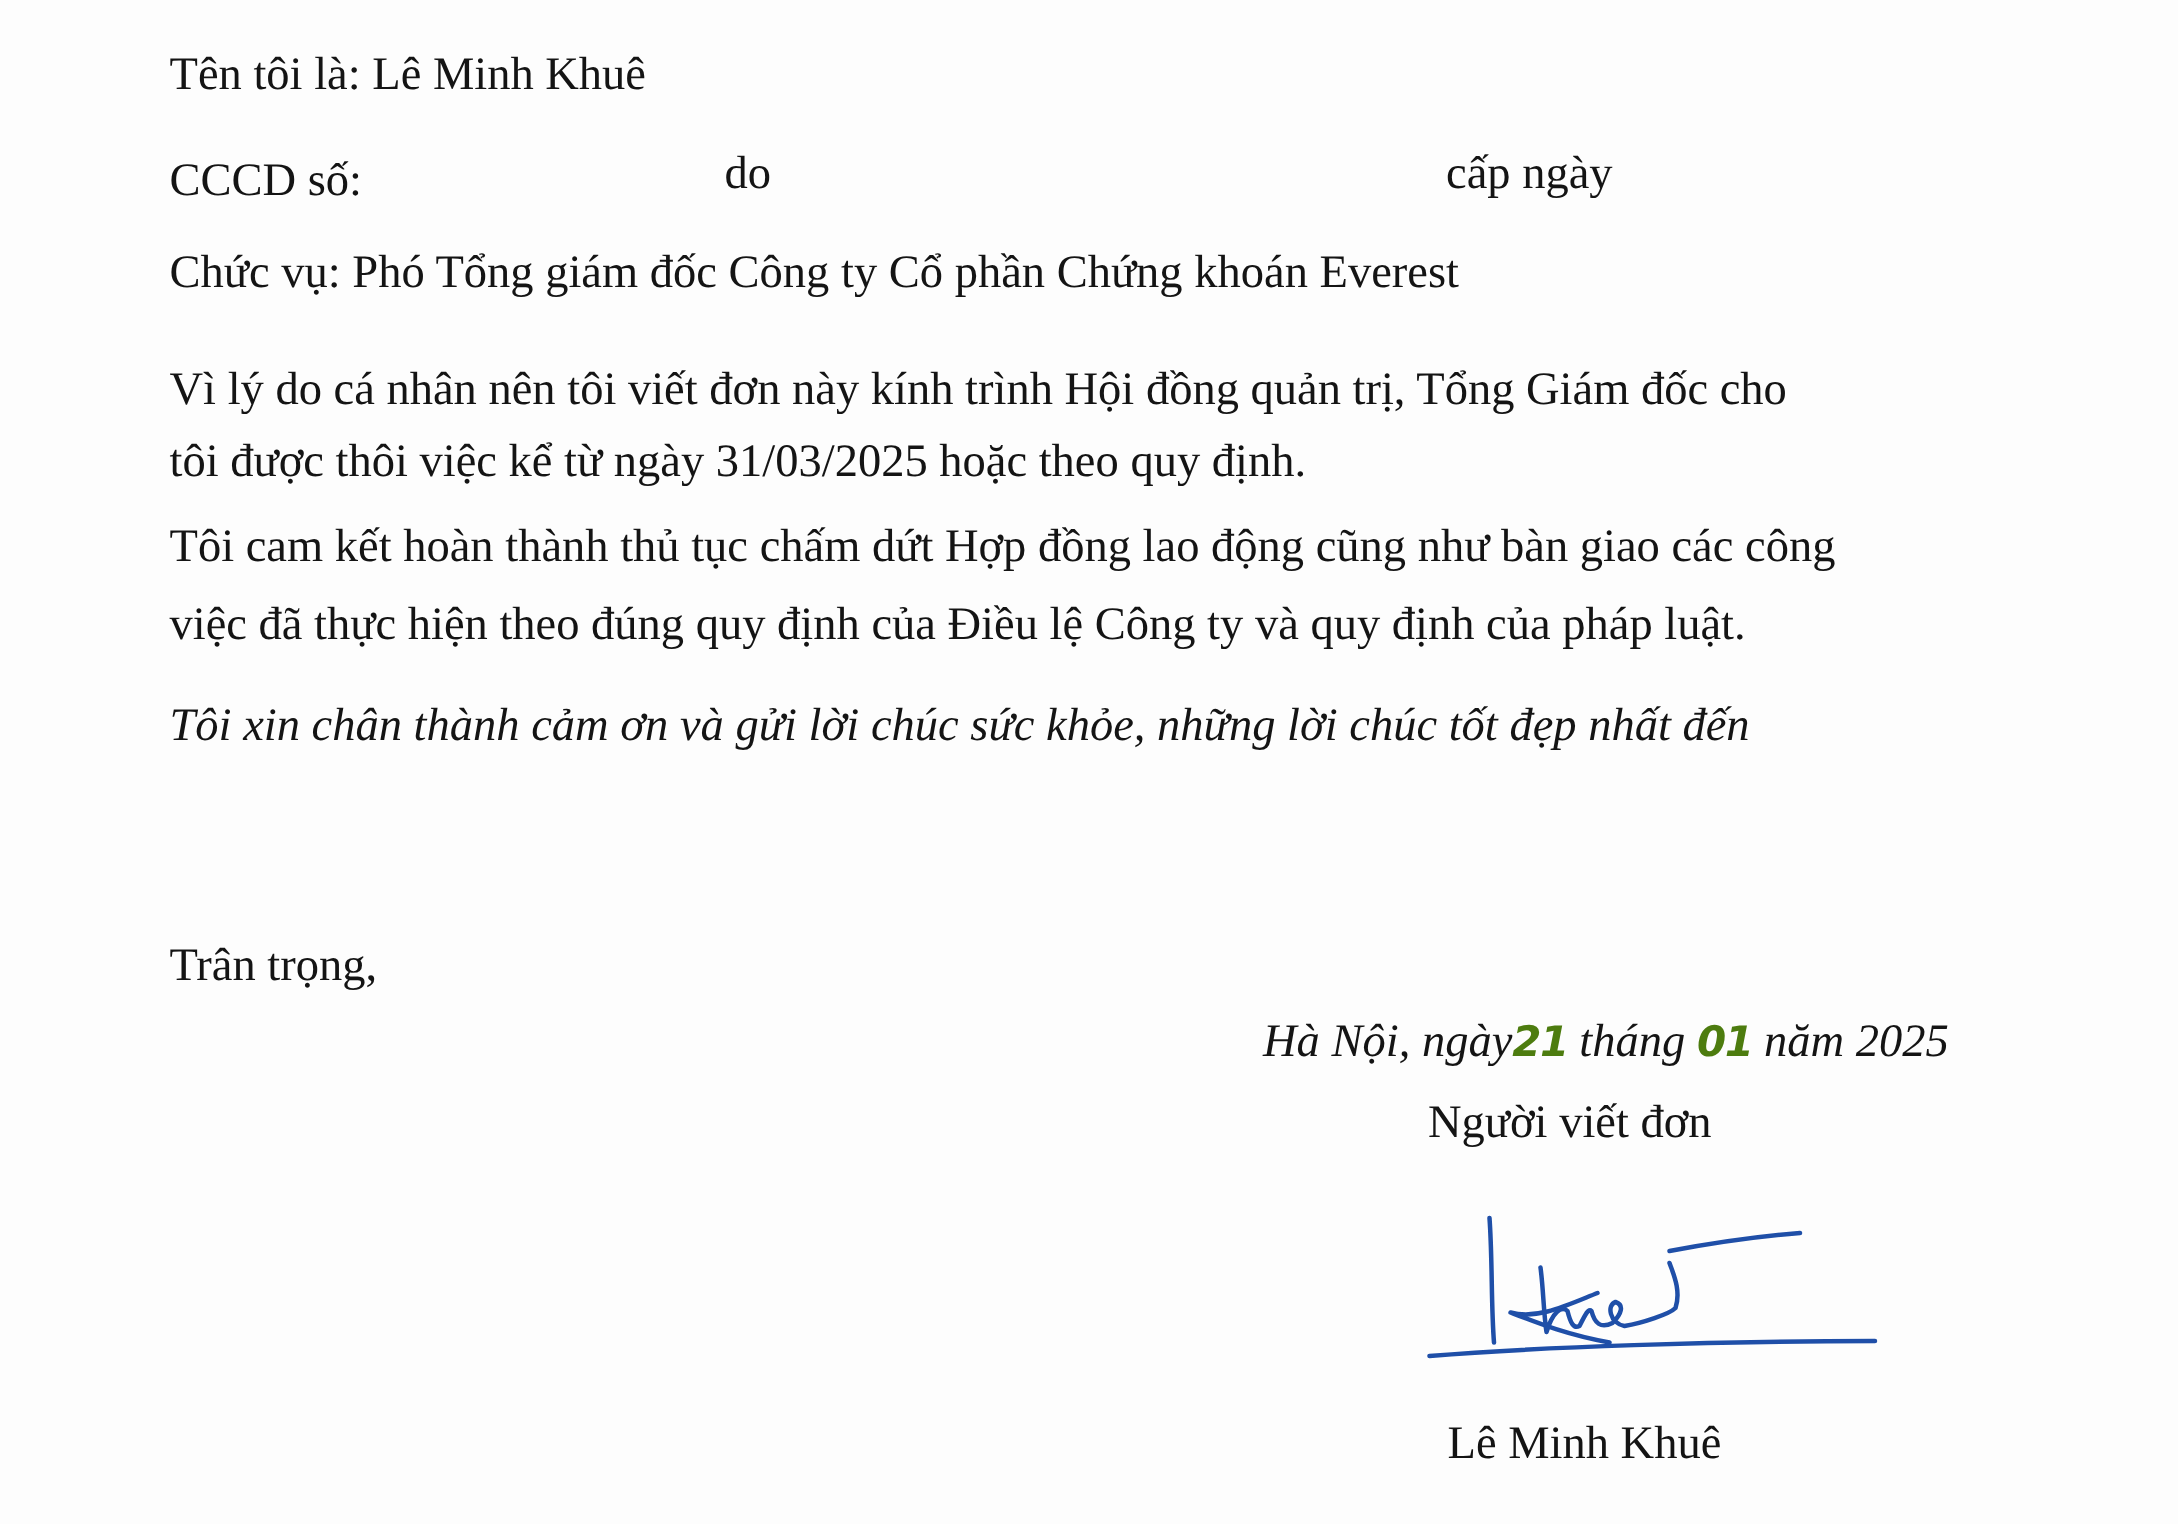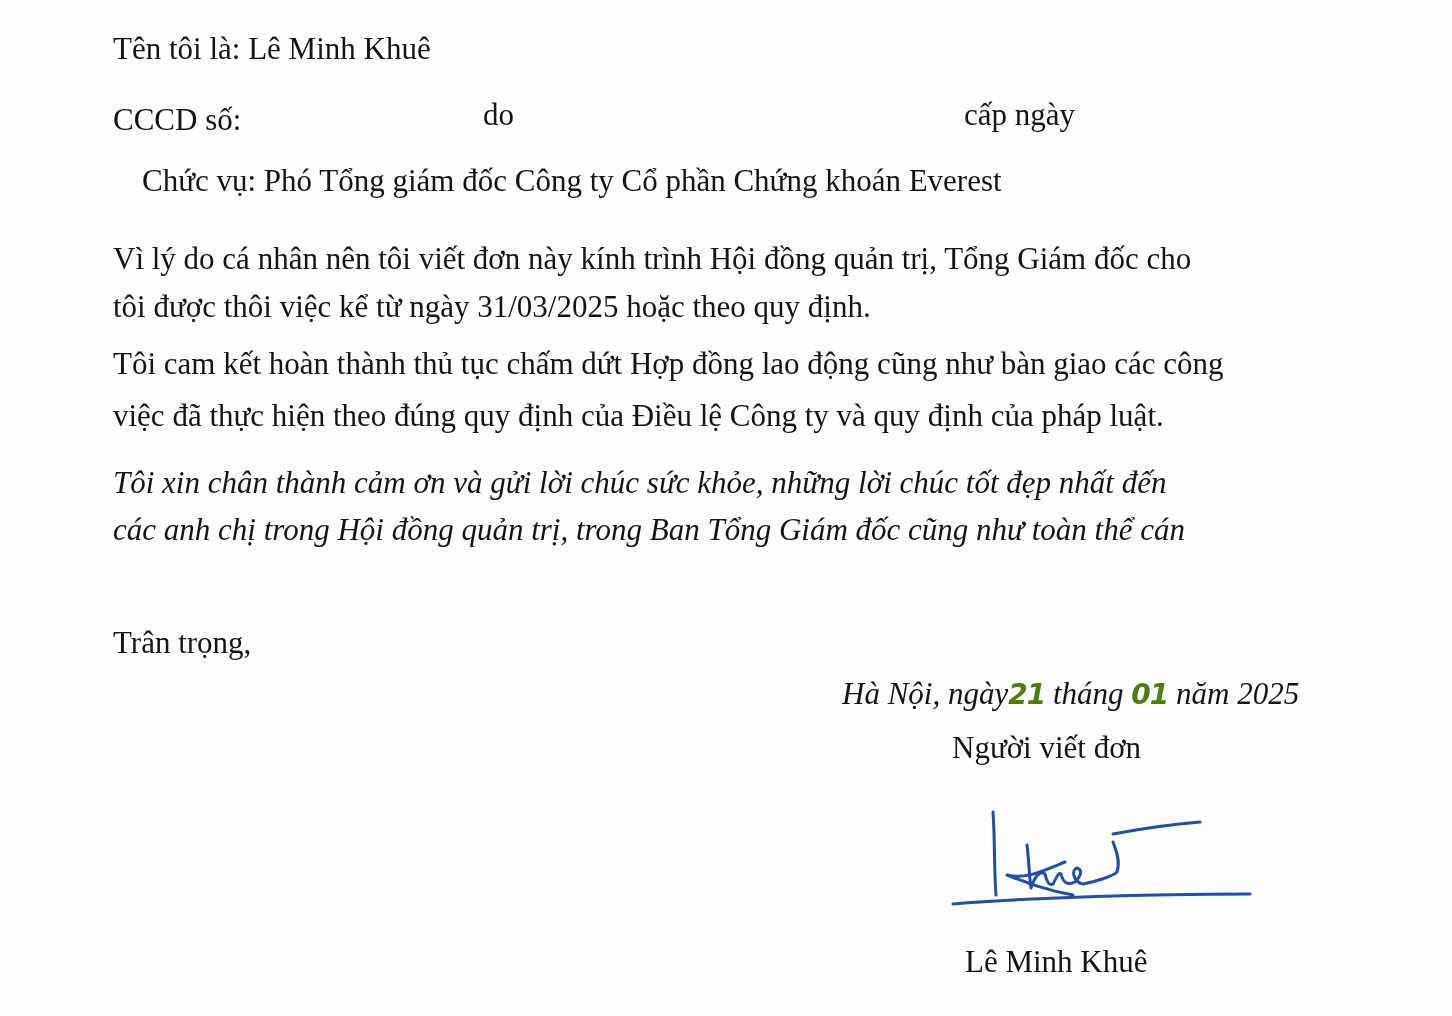--- a/index.html
+++ b/index.html
@@ -23,35 +23,34 @@
 <body>
 
 <div class="page">
 
   <div class="line" style="left:113px; top:31px;">Tên tôi là: Lê Minh Khuê</div>
 
   <div class="line" style="left:113px; top:102px;">CCCD số:</div>
   <div class="line" style="left:483px; top:97px;">do</div>
   <div class="line" style="left:964px; top:97px;">cấp ngày</div>
 
-  <div class="line" style="left:113px; top:163px;margin-left:29px;">Chức vụ: Phó Tổng giám đốc Công ty Cổ phần Chứng khoán Everest</div>
+  <div class="line" style="left:113px; top:163px;">Chức vụ: Phó Tổng giám đốc Công ty Cổ phần Chứng khoán Everest</div>
 
   <div class="para" style="top:235px;">
     <span>Vì lý do cá nhân nên tôi viết đơn này kính trình Hội đồng quản trị, Tổng Giám đốc cho</span>
     <span>tôi được thôi việc kể từ ngày 31/03/2025 hoặc theo quy định.</span>
   </div>
 
   <div class="para" style="top:338px; line-height:52px;">
     <span>Tôi cam kết hoàn thành thủ tục chấm dứt Hợp đồng lao động cũng như bàn giao các công</span>
     <span>việc đã thực hiện theo đúng quy định của Điều lệ Công ty và quy định của pháp luật.</span>
   </div>
 
   <div class="para" style="top:459px; line-height:47px;font-style:italic;">
     <span>Tôi xin chân thành cảm ơn và gửi lời chúc sức khỏe, những lời chúc tốt đẹp nhất đến</span>
-    <span>các anh chị trong Hội đồng quản trị, trong Ban Tổng Giám đốc cũng như toàn thể cán</span>
   </div>
 
   <div class="line" style="left:113px; top:625px;">Trân trọng,</div>
 
   <div class="line italic" style="left:842px; top:676px;">
     <span>Hà Nội, ngày</span><span class="hand">21</span>
     <span>tháng</span>
     <span class="hand">01</span>
     <span>năm 2025</span>
   </div>

